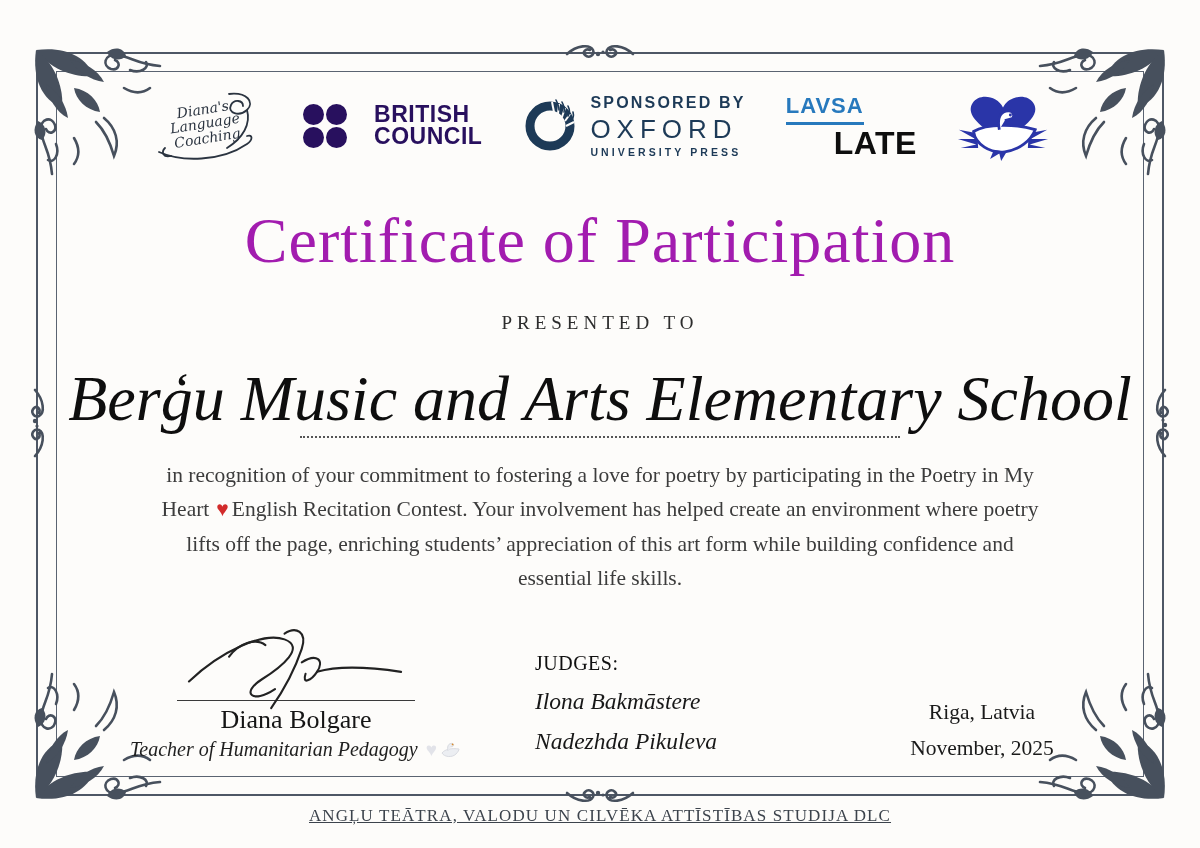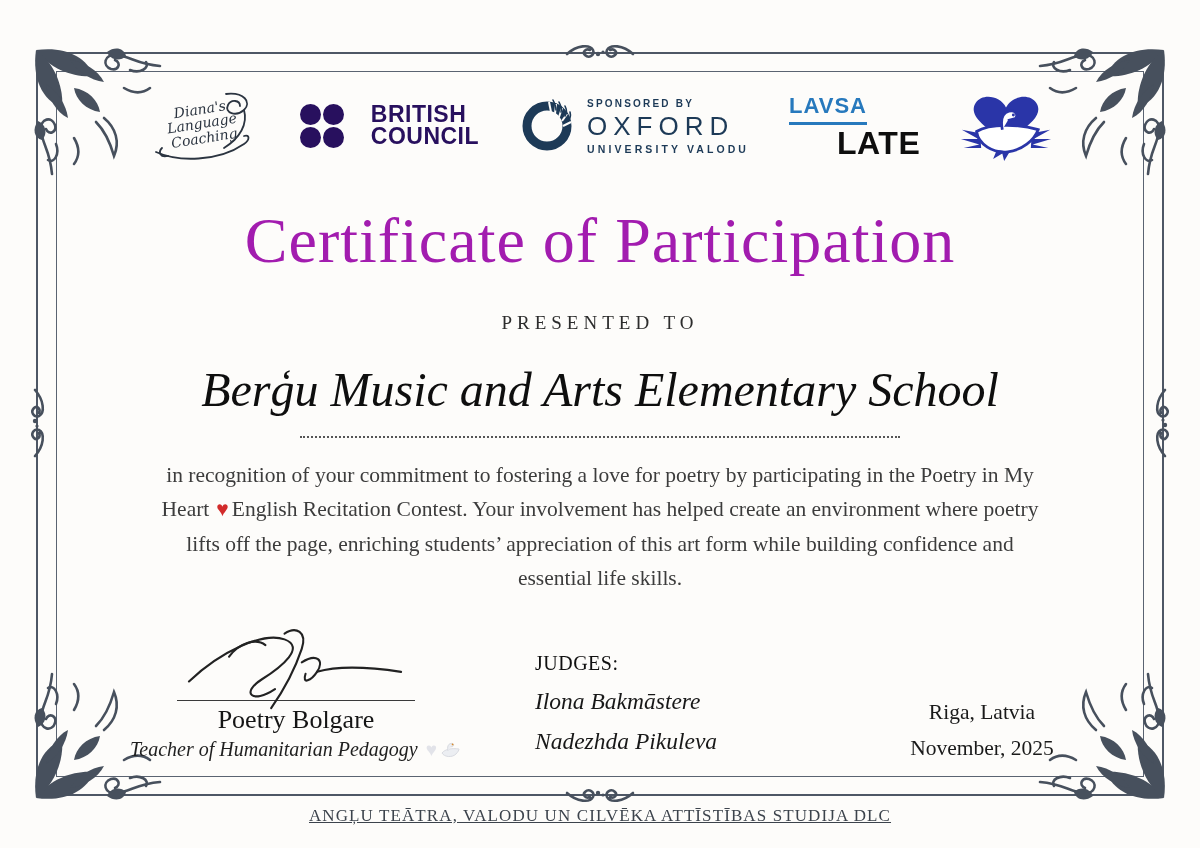--- a/index.html
+++ b/index.html
@@ -26,30 +26,30 @@
   .logo-diana{position:relative;width:112px;height:80px;color:#2b3440;}
   .diana-swirl{position:absolute;left:0;top:0;}
   .diana-text{position:absolute;left:6px;top:16px;width:96px;text-align:center;transform:rotate(-9deg);
     font-style:italic;font-size:14px;line-height:1.02;font-family:"DejaVu Serif",serif;}
   .logo-bc{display:flex;align-items:center;gap:27px;}
   .bc-dots{display:grid;grid-template-columns:21px 21px;grid-gap:2px;}
   .bc-dot{width:21px;height:21px;border-radius:50%;background:#28105e;}
   .bc-text{font-family:"Liberation Sans","DejaVu Sans",sans-serif;font-weight:700;font-size:23px;line-height:.95;color:#28105e;letter-spacing:.5px;}
   .logo-oxford{display:flex;align-items:center;gap:12px;color:#1d3a57;}
   .ox-text{font-family:"Liberation Sans","DejaVu Sans",sans-serif;text-align:left;}
-  .ox-sponsored{font-size:10px;font-weight:700;letter-spacing:2.2px;}
+  .ox-sponsored{font-size:16px;font-weight:700;letter-spacing:2.2px;}
   .ox-name{font-size:26px;font-weight:500;letter-spacing:6px;margin:2px 0 1px;}
   .ox-sub{font-size:10.5px;font-weight:700;letter-spacing:3.1px;}
   .logo-lavsa{font-family:"Liberation Sans","DejaVu Sans",sans-serif;text-align:left;}
   .lavsa-top{display:inline-block;font-size:22px;font-weight:800;color:#2779bd;letter-spacing:1px;border-bottom:3px solid #2779bd;padding-bottom:3px;}
   .lavsa-bottom{font-size:32px;font-weight:700;color:#0e0e0e;line-height:1;margin-top:2px;letter-spacing:.5px;margin-left:48px;}
   
   .title{position:absolute;top:204px;left:0;right:0;text-align:center;font-size:64px;font-weight:400;color:#a21caf;letter-spacing:1px;}
   .presented{position:absolute;top:312px;left:0;right:0;text-align:center;font-size:19px;letter-spacing:5px;color:#2c2c2c;}
-  .recipient{position:absolute;top:362px;left:0;right:0;text-align:center;font-size:48px;font-style:italic;color:#0e0e0e;}
+  .recipient{position:absolute;top:362px;left:0;right:0;text-align:center;font-size:64px;font-style:italic;color:#0e0e0e;}
   .recipient-underline{position:absolute;top:436px;left:300px;width:600px;border-top:2px dotted #555;}
   .body-par{position:absolute;top:458px;left:160px;width:880px;text-align:center;font-size:21.5px;line-height:1.6;color:#3c3c3c;}
   .heart-inline{color:#d22b2b;font-size:21px;margin:0 3px 0 7px;}
   
   .sig-block{position:absolute;left:92px;top:626px;width:408px;text-align:center;}
   .sig-line{width:238px;border-top:1.6px solid #3a3a3a;margin:-16px auto 4px;}
   .sig-name{font-size:26px;color:#151515;}
   .sig-role{font-size:20px;font-style:italic;color:#1f1f1f;margin-top:3px;white-space:nowrap;}
   .icon-heart-soft{color:#e2e3e9;font-size:19px;font-style:normal;margin-left:8px;}
   .swan-svg{vertical-align:-3px;margin-left:1px;}
@@ -227,21 +227,21 @@
         <g stroke="#1d3a57" stroke-width="1.6" fill="none" stroke-linecap="round">
           <path d="M34,2 C36,6 37,9 37,12"></path>
             <path d="M40,4 C42,8 43,11 42,14"></path>
           <path d="M46,8 C48,12 48,15 46,18"></path>
             <path d="M51,14 C52,18 51,21 49,23"></path>
         </g>
       </svg>
       <div class="ox-text">
         <div class="ox-sponsored">SPONSORED BY</div>
         <div class="ox-name">OXFORD</div>
-        <div class="ox-sub">UNIVERSITY VALODU</div>
+        <div class="ox-sub">UNIVERSITY PRESS</div>
       </div>
     </div>
 
     <div class="logo-lavsa">
       <span class="lavsa-top">LAVSA</span>
       <div class="lavsa-bottom">LATE</div>
     </div>
 
     <svg width="92" height="70" viewBox="0 0 100 76">
       <path d="M50,18 C44,5 24,2 17,13 C10,24 20,36 50,54 C80,36 90,24 83,13 C76,2 56,5 50,18 Z" fill="#2a35a8"></path>
@@ -269,21 +269,21 @@
     <svg width="250" height="86" viewBox="0 0 260 90">
       <g fill="none" stroke="#222222" stroke-width="2.2" stroke-linecap="round">
         <path d="M18,58 C52,26 96,6 118,14 C140,22 116,42 94,56 C72,70 84,82 108,66"></path>
         <path d="M60,32 C70,18 88,12 98,20"></path>
         <path d="M118,8 C130,0 142,6 136,24 C130,42 118,66 104,86"></path>
         <path d="M136,38 C152,28 160,36 152,48 C146,57 136,62 140,50"></path>
         <path d="M152,48 C172,42 200,42 240,48"></path>
       </g>
     </svg>
     <div class="sig-line"></div>
-    <div class="sig-name">Poetry Bolgare</div>
+    <div class="sig-name">Diana Bolgare</div>
     <div class="sig-role">
       <span>Teacher of Humanitarian Pedagogy</span><span class="icon-heart-soft">♥</span><svg class="swan-svg" width="24" height="18" viewBox="0 0 24 18">
         <path d="M4,12 C6,16 14,17 18,13 C20,11 21,9 21,8 C14,7 7,8 4,12 Z" fill="#eceef2" stroke="#d9dbe1" stroke-width="1"></path>
         <path d="M10,10 C9,6 10,3 13,2.4 C15.5,2 16.5,4.4 14.8,5.4 L12.5,6" fill="#eceef2" stroke="#d9dbe1" stroke-width="1"></path>
         <circle cx="14.6" cy="3.4" r="0.9" fill="#d98b2b"></circle>
       </svg>
     </div>
   </div>
 
   <div class="judges">

